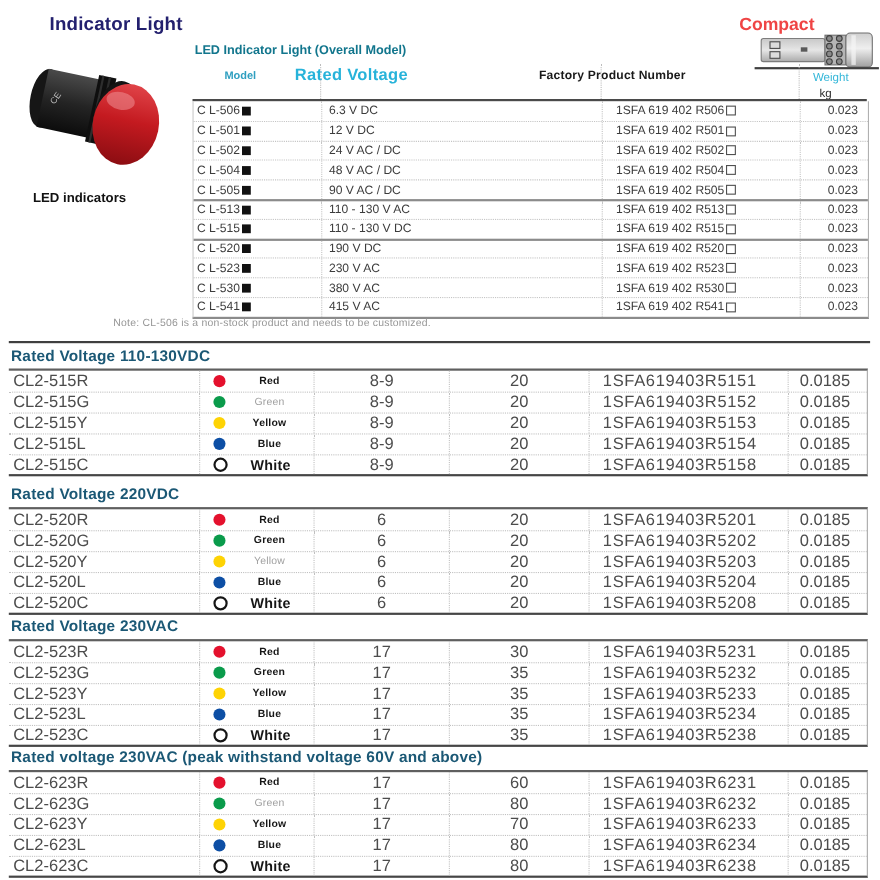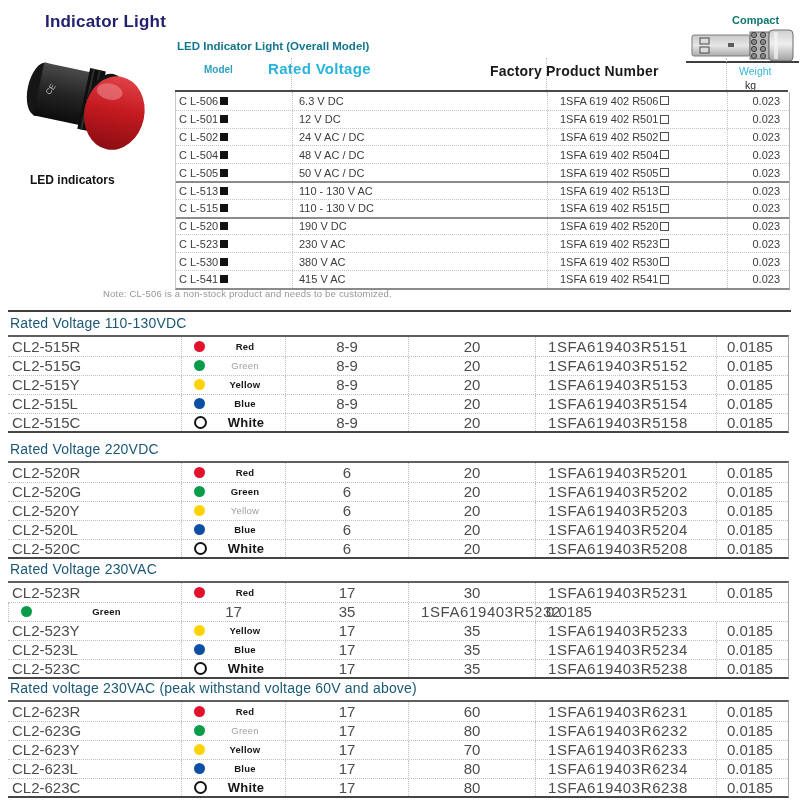--- a/index.html
+++ b/index.html
@@ -5,52 +5,52 @@
   html,body{margin:0;padding:0;background:#fff;}
   body{font-family:"Liberation Sans", sans-serif;}
   .page{position:relative;width:800px;height:800px;background:#ffffff;overflow:hidden;}
 
   
   .page-title{position:absolute;left:45px;top:12px;font-size:17px;font-weight:bold;color:#23206e;letter-spacing:.2px;}
   .photo-box{position:absolute;left:8px;top:56px;width:150px;height:120px;}
   .photo-caption{position:absolute;left:30px;top:173px;font-size:12px;font-weight:bold;color:#121212;}
 
   
-  .compact-label{position:absolute;left:732px;top:14px;font-size:11px;font-weight:bold;color:#0f766e;}
+  .compact-label{position:absolute;left:672px;top:14px;font-size:16px;font-weight:bold;color:#ef4444;}
   .compact-box{position:absolute;left:690px;top:27px;width:106px;height:36px;}
   .compact-underline{position:absolute;left:686px;top:61px;width:113px;height:2px;background:#3f3f3f;}
 
   
   .ot{position:absolute;left:175px;top:40px;width:613px;}
   .ot-title{position:absolute;left:2px;top:0;font-size:11.5px;font-weight:bold;color:#12768d;}
   .ot-head{position:absolute;left:0;top:0;width:613px;height:52px;}
   .h-model{position:absolute;left:3px;top:24px;font-size:10px;font-weight:bold;color:#2f9fc0;padding-left:26px;}
   .h-voltage{position:absolute;left:93px;top:20px;font-size:15px;font-weight:bold;color:#27b3da;letter-spacing:.3px;}
-  .h-factory{position:absolute;left:315px;top:23px;font-size:14px;font-weight:bold;color:#1a1a1a;letter-spacing:.2px;}
+  .h-factory{position:absolute;left:315px;top:23px;font-size:11px;font-weight:bold;color:#1a1a1a;letter-spacing:.2px;}
   .h-weight{position:absolute;left:564px;top:25px;font-size:10.5px;color:#35b7d9;font-weight:normal;}
   .h-kg{position:absolute;left:570px;top:39px;font-size:10.5px;color:#2e2e2e;}
   .hdiv{position:absolute;top:18px;height:32px;width:0;border-left:1px dotted #bdbdbd;}
   .ot-headline{position:absolute;left:0;top:50px;width:613px;height:2px;background:#4a4a4a;}
   .ot-body{position:absolute;left:0;top:52px;width:613px;border-left:1px solid #c9c9c9;border-right:1px solid #b0b0b0;border-bottom:2px solid #8b8b8b;}
   .ot-row{display:grid;grid-template-columns:116px 255px 180px 60px;height:17.8px;box-sizing:border-box;align-items:center;font-size:11px;color:#3c3c3c;}
   .ot-row + .ot-row{border-top:1px dotted #c4c4c4;}
   .ot-row.group-start{border-top:2px solid #8b8b8b;}
   .c-model{padding-left:3px;display:flex;align-items:center;}
   .c-volt{padding-left:6px;border-left:1px dotted #c4c4c4;height:100%;display:flex;align-items:center;box-sizing:border-box;}
   .c-prod{padding-left:12px;border-left:1px dotted #c4c4c4;height:100%;display:flex;align-items:center;box-sizing:border-box;}
   .c-wt{padding-right:7px;border-left:1px dotted #c4c4c4;height:100%;display:flex;align-items:center;justify-content:flex-end;box-sizing:border-box;}
   .sq-f{display:inline-block;width:8px;height:8px;background:#111;margin-left:2px;}
   .sq-o{display:inline-block;width:7px;height:7px;background:#fff;border:1.5px solid #4f4f4f;margin-left:2px;}
 
   .note-text{position:absolute;left:103px;top:288px;font-size:9.5px;color:#969696;letter-spacing:.2px;}
   .sep-line{position:absolute;left:8px;top:310px;width:783px;height:2px;background:#3f3f3f;}
 
   
   .section{position:absolute;left:8px;width:783px;}
-  .sec-head{font-size:14px;font-weight:normal;color:#1b5875;margin:0 0 3px 2px;line-height:18px;letter-spacing:.2px;}
+  .sec-head{font-size:14px;font-weight:bold;color:#1b5875;margin:0 0 3px 2px;line-height:18px;letter-spacing:.2px;}
   .sec-table{width:780px;border-top:2px solid #5f5f5f;border-bottom:2px solid #454545;border-right:1px solid #a8a8a8;box-sizing:content-box;}
   .s-row{display:grid;grid-template-columns:173px 104px 123px 127px 181px 72px;height:18.9px;box-sizing:border-box;align-items:center;font-size:15px;color:#4c4c4c;}
   .s-row + .s-row{border-top:1px dotted #c0c0c0;}
   .sc-model{padding-left:4px;}
   .sc-color{border-left:1px dotted #c0c0c0;height:100%;display:flex;align-items:center;box-sizing:border-box;}
   .dot{width:11px;height:11px;border-radius:50%;margin-left:12px;flex:0 0 auto;}
   .dot.ring{width:9px;height:9px;background:#fff;border:2.5px solid #151515;}
   .clabel{flex:1;text-align:center;font-size:9.5px;font-weight:bold;color:#161616;letter-spacing:.2px;}
   .clabel.muted{color:#a0a0a0;font-weight:normal;}
   .clabel.big{font-size:13px;}
@@ -188,21 +188,21 @@
             <span>1SFA 619 402 R504</span>
             <span class="sq-o"></span>
           </div>
     <div class="c-wt">0.023</div>
   </div>
         <div class="ot-row">
     <div class="c-model">
             <span>C L-505</span>
             <span class="sq-f"></span>
           </div>
-    <div class="c-volt">50 V AC / DC</div>
+    <div class="c-volt">90 V AC / DC</div>
     <div class="c-prod">
             <span>1SFA 619 402 R505</span>
             <span class="sq-o"></span>
           </div>
     <div class="c-wt">0.023</div>
   </div>
         <div class="ot-row group-start">
     <div class="c-model">
             <span>C L-513</span>
             <span class="sq-f"></span>
@@ -408,20 +408,21 @@
     <div class="sc-color">
             <span class="dot" style="background: rgb(228, 17, 45);"></span>
             <span class="clabel">Red</span>
           </div>
     <div class="sc-v1">17</div>
     <div class="sc-v2">30</div>
     <div class="sc-prod">1SFA619403R5231</div>
     <div class="sc-wt">0.0185</div>
   </div>
         <div class="s-row">
+    <div class="sc-model">CL2-523G</div>
     <div class="sc-color">
             <span class="dot" style="background: rgb(10, 155, 75);"></span>
             <span class="clabel">Green</span>
           </div>
     <div class="sc-v1">17</div>
     <div class="sc-v2">35</div>
     <div class="sc-prod">1SFA619403R5232</div>
     <div class="sc-wt">0.0185</div>
   </div>
         <div class="s-row">

